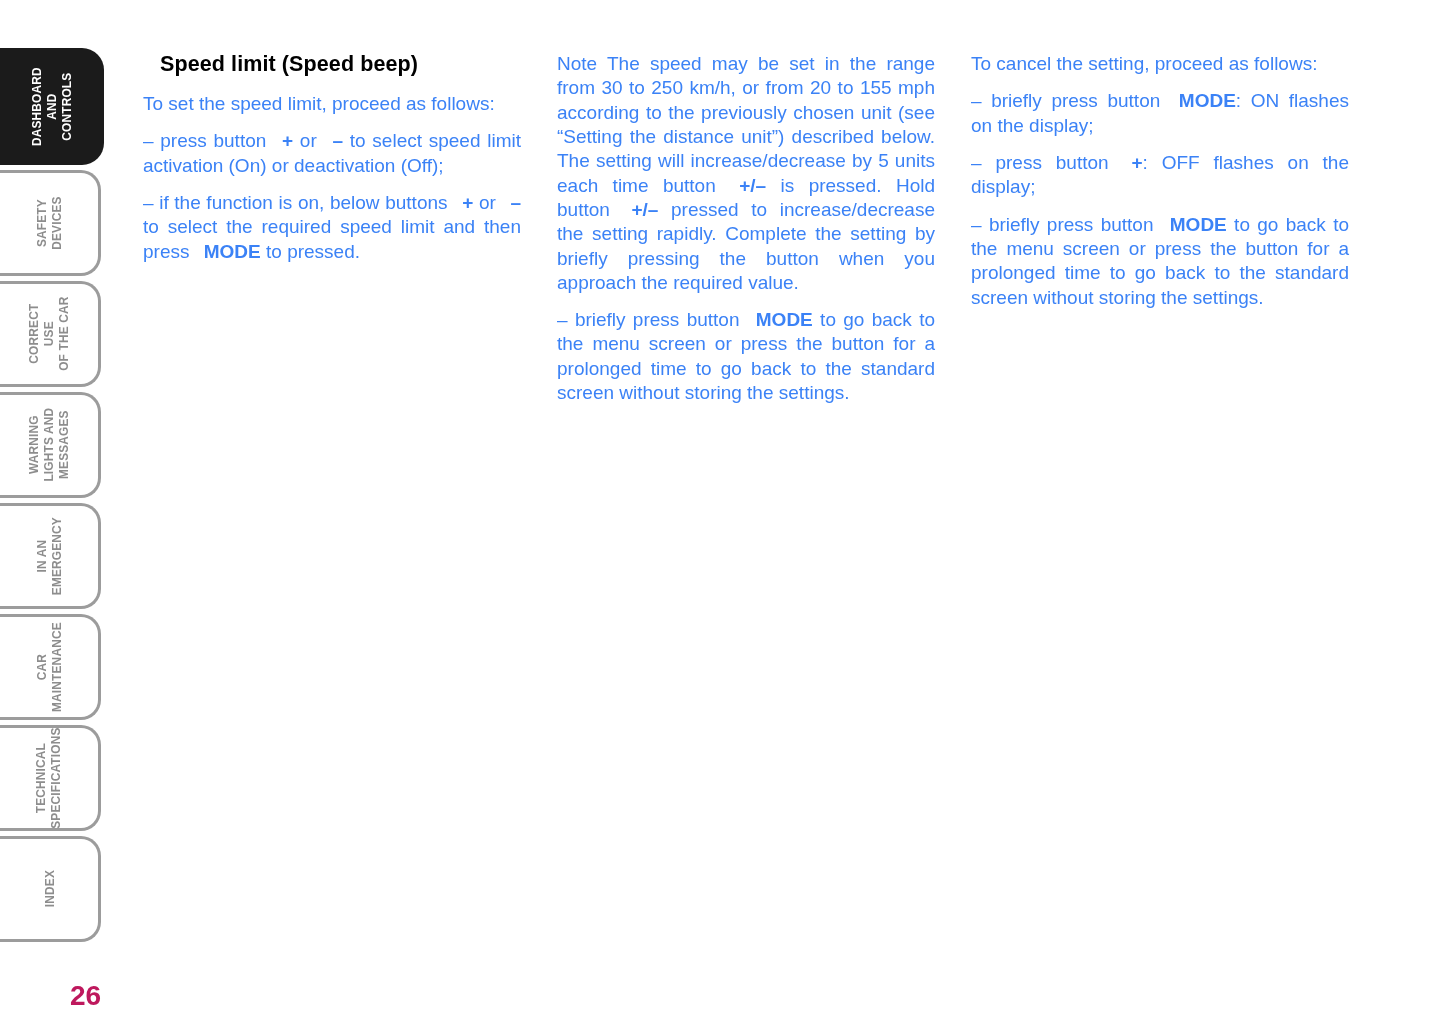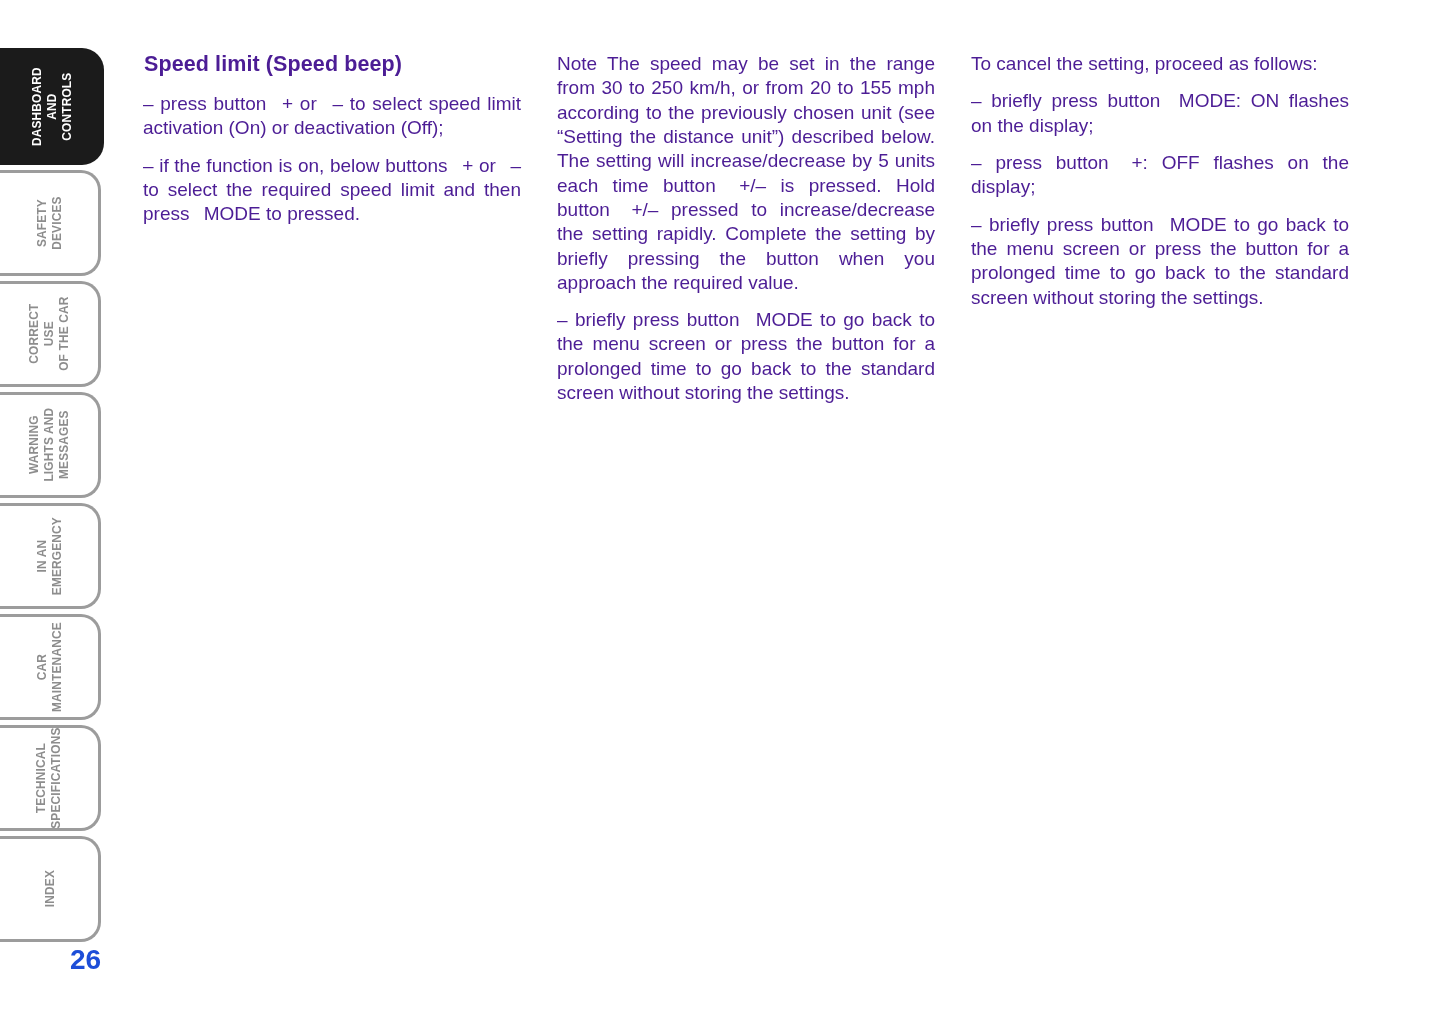--- a/index.html
+++ b/index.html
@@ -61,40 +61,40 @@
     position: absolute;
     left: 143px; top: 52px;
     width: 1206px;
     display: flex;
     gap: 36px;
   }
   .col { width: 378px; }
   .col h2 {
     font-size: 21.5px;
     font-weight: 700;
-    margin: 0 0 15px 1px;
+    margin: 0 0 15px 17px;
     letter-spacing: 0.1px;
-    color: #4c1d95;
+    color: #000000;
   }
   .col p {
     font-size: 19px;
     line-height: 1.28;
     text-align: justify;
     margin: 0 0 13px 0;
-    color: #4c1d95;
+    color: #3b82f6;
   }
-  .col p span.bold { font-weight: 400; padding-left: 9px; }
+  .col p span.bold { font-weight: 700; padding-left: 9px; }
 
   
   .page-number {
     position: absolute;
-    left: 70px; top: 944px;
+    left: 70px; top: 980px;
     font-size: 28px;
     font-weight: 700;
-    color: #1d4ed8;
+    color: #be185d;
   }
 </style>
 </head>
 <body>
 
 <div class="sidebar">
   <div class="tab active">
     <span class="tab-label">DASHBOARD
 AND CONTROLS</span>
   </div>
@@ -124,20 +124,21 @@
 SPECIFICATIONS</span>
   </div>
   <div class="tab">
     <span class="tab-label">INDEX</span>
   </div>
 </div>
 
 <div class="content">
   <div class="col">
       <h2><span class="bold">Speed limit (Speed beep)</span></h2>
+      <p><span>To set the speed limit, proceed as follows:</span></p>
       <p><span>– press button </span><span class="bold">+</span><span> or </span><span class="bold">–</span><span> to select speed limit activation (On) or deactivation (Off);</span></p>
       <p><span>– if the function is on, below buttons </span><span class="bold">+</span><span> or </span><span class="bold">–</span><span> to select the required speed limit and then press </span><span class="bold">MODE</span><span> to pressed.</span></p>
     </div>
   <div class="col">
       <p><span>Note The speed may be set in the range from 30 to 250 km/h, or from 20 to 155 mph according to the previously chosen unit (see “Setting the distance unit”) described below. The setting will increase/decrease by 5 units each time button </span><span class="bold">+/–</span><span> is pressed. Hold button </span><span class="bold">+/–</span><span> pressed to increase/decrease the setting rapidly. Complete the setting by briefly pressing the button when you approach the required value.</span></p>
       <p><span>– briefly press button </span><span class="bold">MODE</span><span> to go back to the menu screen or press the button for a prolonged time to go back to the standard screen without storing the settings.</span></p>
     </div>
   <div class="col">
       <p><span>To cancel the setting, proceed as follows:</span></p>
       <p><span>– briefly press button </span><span class="bold">MODE</span><span>: ON flashes on the display;</span></p>

